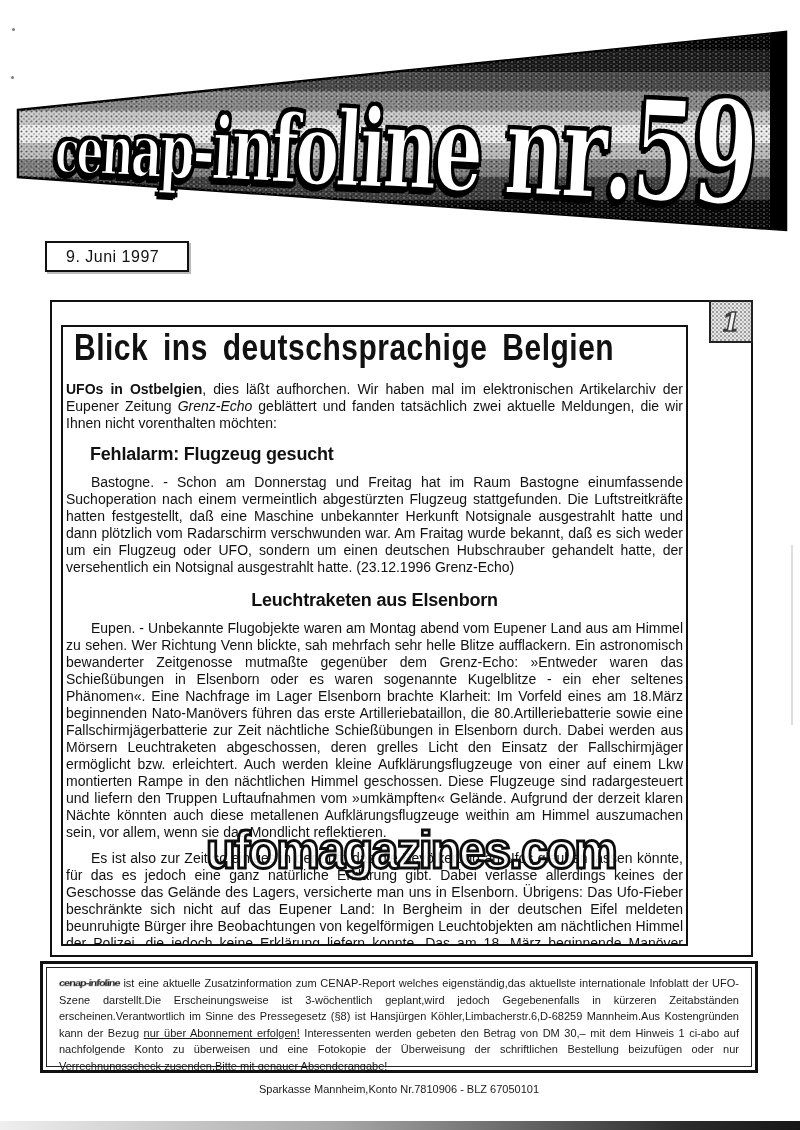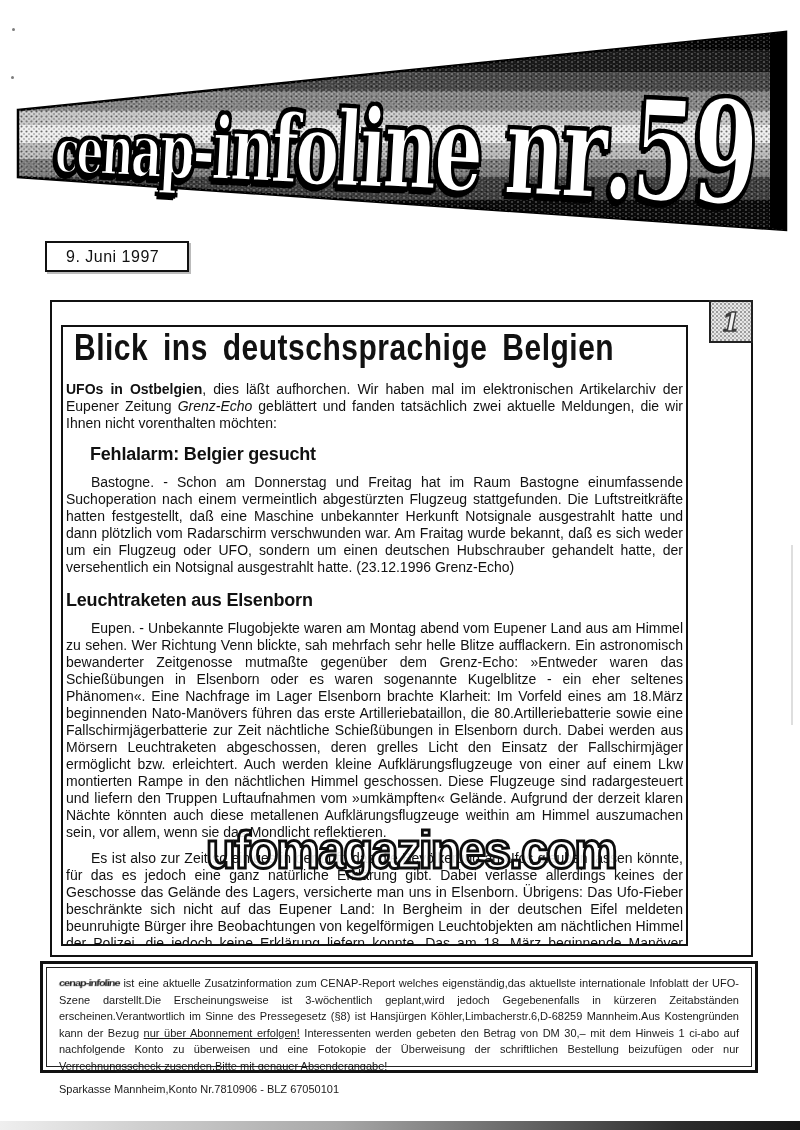--- a/index.html
+++ b/index.html
@@ -44,39 +44,39 @@
   .art-title{margin:6px 0 14px 8px;font-weight:bold;font-size:30px;line-height:1.05;
              letter-spacing:.5px;word-spacing:6px;text-decoration:underline;}
   .art-title span{display:inline-block;transform:scaleY(1.22);transform-origin:left bottom;}
   .para{font-size:14px;line-height:17px;text-align:justify;margin:0 0 9px 0;}
   .indent{text-indent:25px;}
   .lead-bold{font-weight:bold;}
   .lead-italic{font-style:italic;}
   .h2{font-weight:bold;font-size:18px;line-height:21px;margin:12px 0 9px 0;text-indent:24px;
       letter-spacing:-.2px;}
   .h2-justify .l1{text-align:justify;text-align-last:justify;text-indent:24px;}
-  .h2-justify .l2{text-indent:0;}
+  .h2-justify .l2{text-indent:0;text-align:center;}
   .h2-justify{text-indent:0;margin:14px 0 9px 0;}
 
   
   .watermark{position:absolute;left:206px;top:824px;font-weight:bold;font-size:52px;
              line-height:1;letter-spacing:-2px;color:rgba(255,255,255,.88);
              -webkit-text-stroke:3px #0d0d0d;transform:scaleX(.94);transform-origin:left top;
              font-family:"Liberation Sans",sans-serif;z-index:5;}
 
   
   .footerbox{position:absolute;left:40px;top:961px;width:718px;height:112px;
              border:3px solid #111;background:#fff;box-sizing:border-box;}
   .footer-inner{position:absolute;left:3px;top:3px;right:3px;bottom:3px;border:1px solid #222;
                 padding:7px 12px 0 12px;box-sizing:border-box;}
   .fine{font-size:11px;line-height:16.5px;text-align:justify;margin:0;color:#1a1a1a;}
   .fine .logo-word{font-weight:bold;display:inline-block;letter-spacing:-1px;
                    transform:scaleY(.85) skewX(-6deg);filter:blur(.4px);}
   .fine u{}
-  .bankline{font-size:11px;line-height:16px;margin:7px 0 0 0;color:#1a1a1a;}
+  .bankline{font-size:11px;line-height:16px;margin:7px 0 0 0;color:#1a1a1a;text-align:center;}
 
   
   .speck{position:absolute;background:#7d7d7d;border-radius:50%;}
   .bottom-band{position:absolute;left:0;bottom:0;width:800px;height:9px;
                background:linear-gradient(90deg,#efefef 0%,#cfcfcf 18%,#a8a8a8 42%,
                            #6f6f6f 62%,#2d2d2d 85%,#161616 100%);}
   .edge-scratch{position:absolute;left:791px;top:545px;width:2px;height:180px;background:#dedede;}
 </style>
 </head>
 <body>
@@ -138,21 +138,21 @@
       <span class="pagenum">1</span>
     </div>
 
     <div class="innerbox">
       <h1 class="art-title">
         <span>Blick ins deutschsprachige Belgien</span>
       </h1>
 
       <p class="para"><span class="lead-bold">UFOs in Ostbelgien</span><span>, dies läßt aufhorchen. Wir haben mal im elektronischen Artikelarchiv der Eupener Zeitung </span><span class="lead-italic">Grenz-Echo</span><span> geblättert und fanden tatsächlich zwei aktuelle Meldungen, die wir Ihnen nicht vorenthalten möchten:</span></p>
 
-      <div class="h2">Fehlalarm: Belgier gesucht</div>
+      <div class="h2">Fehlalarm: Flugzeug gesucht</div>
       <p class="para indent">Bastogne. - Schon am Donnerstag und Freitag hat im Raum Bastogne einumfassende Suchoperation nach einem vermeintlich abgestürzten Flugzeug stattgefunden. Die Luftstreitkräfte hatten festgestellt, daß eine Maschine unbekannter Herkunft Notsignale ausgestrahlt hatte und dann plötzlich vom Radarschirm verschwunden war. Am Fraitag wurde bekannt, daß es sich weder um ein Flugzeug oder UFO, sondern um einen deutschen Hubschrauber gehandelt hatte, der versehentlich ein Notsignal ausgestrahlt hatte. (23.12.1996 Grenz-Echo)</p>
 
       <div class="h2 h2-justify">
         <div class="l2">Leuchtraketen aus Elsenborn</div>
       </div>
       <p class="para indent">Eupen. - Unbekannte Flugobjekte waren am Montag abend vom Eupener Land aus am Himmel zu sehen. Wer Richtung Venn blickte, sah mehrfach sehr helle Blitze aufflackern. Ein astronomisch bewanderter Zeitgenosse mutmaßte gegenüber dem Grenz-Echo: »Entweder waren das Schießübungen in Elsenborn oder es waren sogenannte Kugelblitze - ein eher seltenes Phänomen«. Eine Nachfrage im Lager Elsenborn brachte Klarheit: Im Vorfeld eines am 18.März beginnenden Nato-Manövers führen das erste Artilleriebataillon, die 80.Artilleriebatterie sowie eine Fallschirmjägerbatterie zur Zeit nächtliche Schießübungen in Elsenborn durch. Dabei werden aus Mörsern Leuchtraketen abgeschossen, deren grelles Licht den Einsatz der Fallschirmjäger ermöglicht bzw. erleichtert. Auch werden kleine Aufklärungsflugzeuge von einer auf einem Lkw montierten Rampe in den nächtlichen Himmel geschossen. Diese Flugzeuge sind radargesteuert und liefern den Truppen Luftaufnahmen vom »umkämpften« Gelände. Aufgrund der derzeit klaren Nächte könnten auch diese metallenen Aufklärungsflugzeuge weithin am Himmel auszumachen sein, vor allem, wenn sie das Mondlicht reflektieren.</p>
       <p class="para indent">Es ist also zur Zeit so einiges in der Luft, das die Bevölkerung an Ufos glauben lassen könnte, für das es jedoch eine ganz natürliche Erklärung gibt. Dabei verlasse allerdings keines der Geschosse das Gelände des Lagers, versicherte man uns in Elsenborn. Übrigens: Das Ufo-Fieber beschränkte sich nicht auf das Eupener Land: In Bergheim in der deutschen Eifel meldeten beunruhigte Bürger ihre Beobachtungen von kegelförmigen Leuchtobjekten am nächtlichen Himmel der Polizei, die jedoch keine Erklärung liefern konnte. Das am 18. März beginnende Manöver beschränkt sich nicht allein auf Elsenborn. Es erstreckt sich gleichzeitig über mehrere Militärdomänen. Belgier, Amerikaner, Luxemburger, Deutsche und Spanier nehmen daran teil. Allein in Elsenborn werden bis zu 700 Soldaten erwartet. Allerdings sind in diesem Rahmen in Elsenborn keine weiteren Schießübungen mehr vorgesehen. (13.03.1996 Grenz-Echo)</p>
     </div>
   </div>
 

